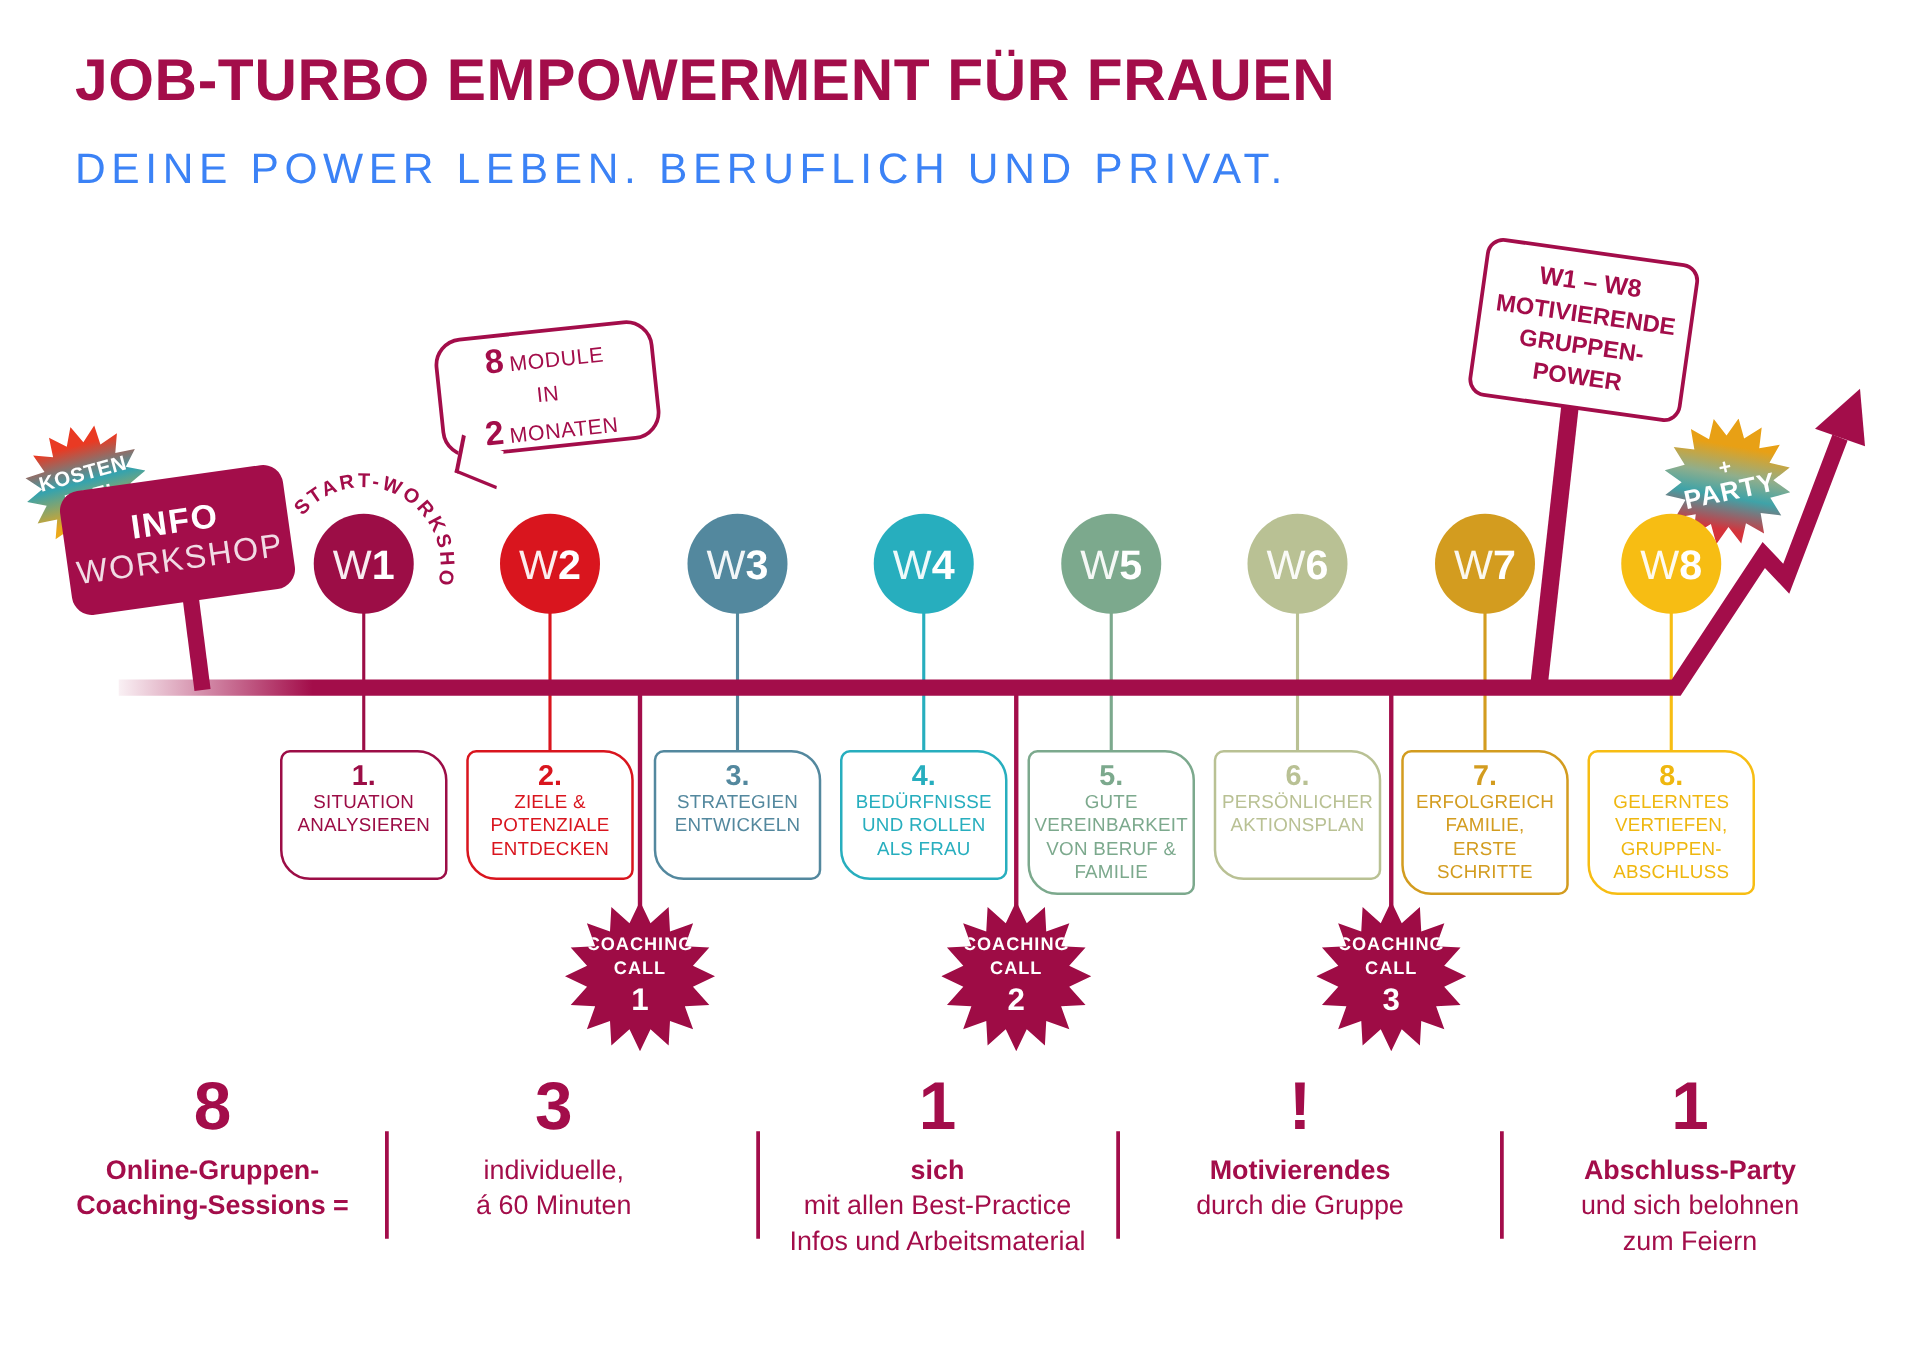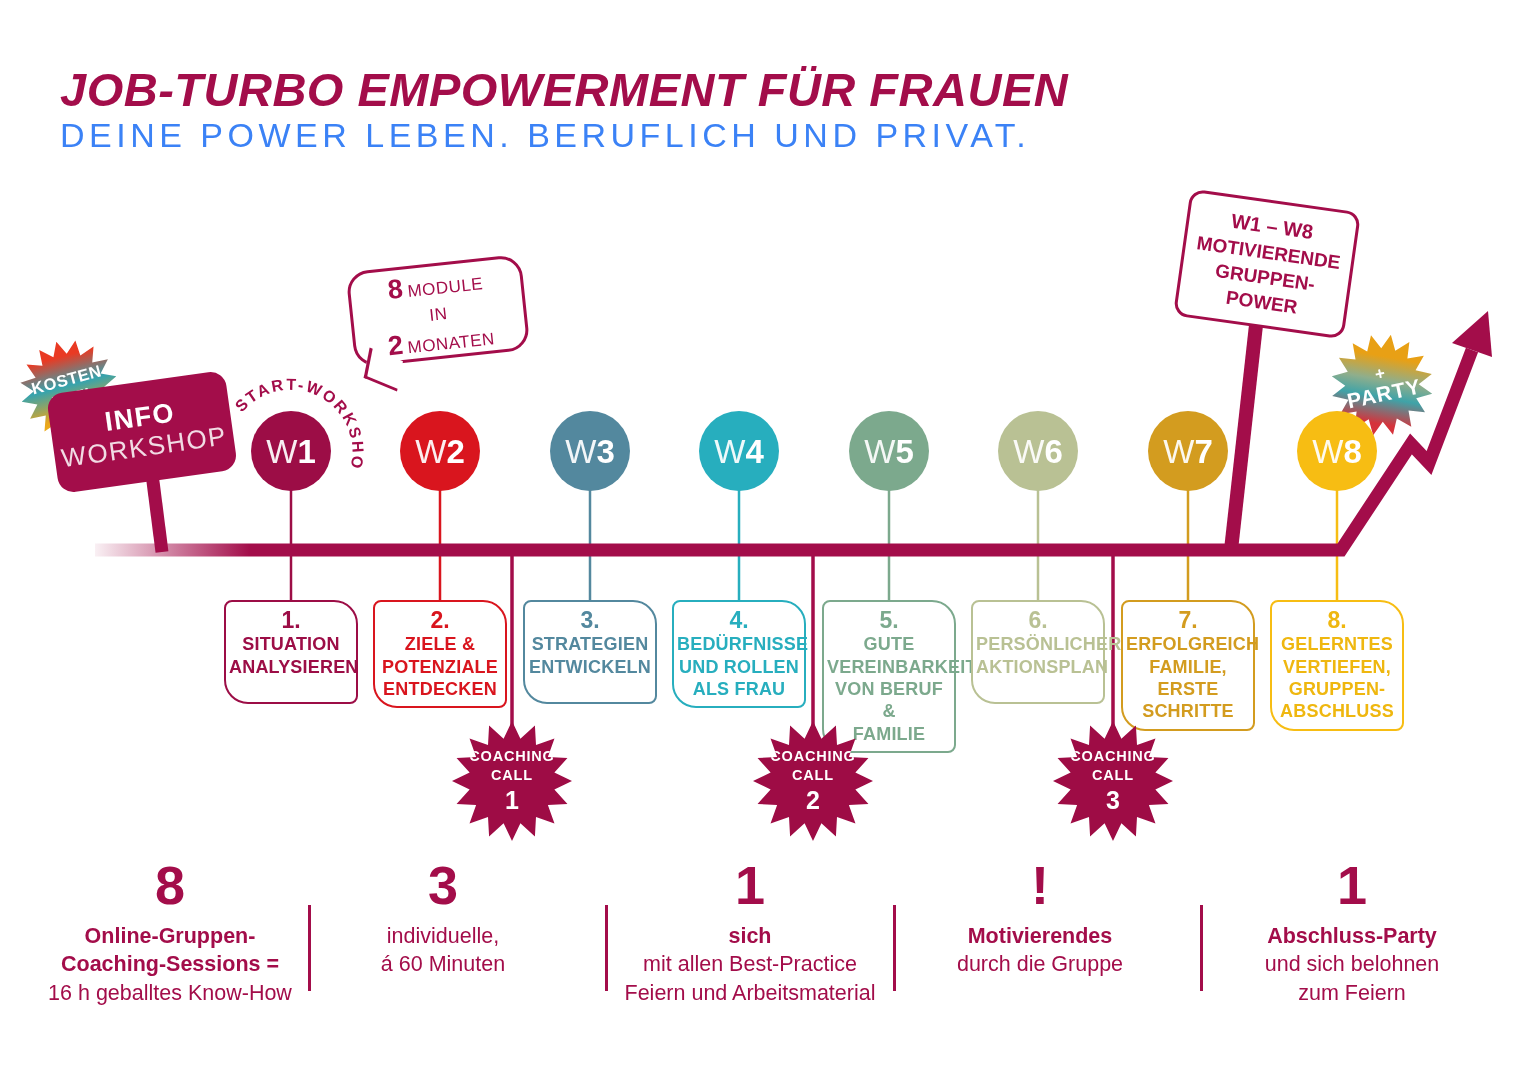--- a/index.html
+++ b/index.html
@@ -1,41 +1,41 @@
 <!DOCTYPE html>
 <html><head>
 <meta charset="utf-8">
 <style>
   html,body{margin:0;padding:0;background:#fff;}
   .canvas{position:relative;width:1536px;height:1086px;background:#fff;overflow:hidden;
           font-family:"Liberation Sans",sans-serif;}
   
-  .title{position:absolute;left:60px;top:62px;font-size:47px;font-weight:800;
-         color:#A30D4A;letter-spacing:.5px;white-space:nowrap;font-style:italic;}
+  .title{position:absolute;left:60px;top:36px;font-size:47px;font-weight:800;
+         color:#A30D4A;letter-spacing:.5px;white-space:nowrap;}
   .subtitle{position:absolute;left:60px;top:116px;font-size:34px;font-weight:400;
          color:#3b82f6;letter-spacing:4.5px;white-space:nowrap;}
   
   svg.overlay{position:absolute;left:0;top:0;}
   .arctext{fill:#A30D4A;font-size:16px;font-weight:700;letter-spacing:2.2px;}
   
   .circle{position:absolute;top:411px;width:80px;height:80px;border-radius:50%;
           display:flex;align-items:center;justify-content:center;color:#fff;
           font-size:33px;line-height:1;}
   .circle .p{font-weight:400;opacity:.93;}
   .circle .n{font-weight:700;}
   .c1{left:251px;background:#9C0D46;} .c2{left:400px;background:#D9151E;}
   .c3{left:550px;background:#53889E;} .c4{left:699px;background:#27AEBE;}
   .c5{left:849px;background:#7CA98D;} .c6{left:998px;background:#B9C194;}
   .c7{left:1148px;background:#D39C1F;} .c8{left:1297px;background:#F7BD13;}
   
   .box{position:absolute;top:600px;width:134px;min-height:104px;box-sizing:border-box;
        background:#fff;border:2.5px solid;border-radius:8px 24px 8px 24px;
        text-align:center;padding:5px 3px 6px;}
   .box .bn{font-size:23px;font-weight:700;line-height:1.15;}
-  .box .bl{font-size:18px;font-weight:700;line-height:1.24;letter-spacing:.2px;}
+  .box .bl{font-size:15px;font-weight:400;line-height:1.24;letter-spacing:.2px;}
   .b1{left:224px;border-color:#9C0D46;color:#9C0D46;}
   .b2{left:373px;border-color:#D9151E;color:#D9151E;}
   .b3{left:523px;border-color:#53889E;color:#53889E;}
   .b4{left:672px;border-color:#27AEBE;color:#27AEBE;}
   .b5{left:822px;border-color:#7CA98D;color:#7CA98D;}
   .b6{left:971px;border-color:#B9C194;color:#B9C194;}
   .b7{left:1121px;border-color:#D39C1F;color:#D39C1F;}
   .b8{left:1270px;border-color:#F7BD13;color:#EFB70F;}
   
   .star{clip-path:polygon(100% 50%,85.3% 57%,96.2% 69.1%,79.9% 70%,85.4% 85.4%,70% 79.9%,
@@ -289,34 +289,33 @@
   <div class="coach star st3">
     <div class="cl">COACHING</div>
     <div class="cl">CALL</div>
     <div class="cn">3</div>
   </div>
 
   <div class="stat s1">
     <div class="sn">8</div>
     <div class="sl sb">Online-Gruppen-</div>
     <div class="sl sb">Coaching-Sessions =</div>
-    <div class="sl">16 h geballtes Know-How</div>
   </div>
   <div class="sep sep1"></div>
   <div class="stat s2">
     <div class="sn">3</div>
     <div class="sl">individuelle,</div>
     <div class="sl">á 60 Minuten</div>
   </div>
   <div class="sep sep2"></div>
   <div class="stat s3">
     <div class="sn">1</div>
     <div class="sl sb">sich</div>
     <div class="sl">mit allen Best-Practice</div>
-    <div class="sl">Feiern und Arbeitsmaterial</div>
+    <div class="sl">Infos und Arbeitsmaterial</div>
   </div>
   <div class="sep sep3"></div>
   <div class="stat s4">
     <div class="sn">!</div>
     <div class="sl sb">Motivierendes</div>
     <div class="sl">durch die Gruppe</div>
   </div>
   <div class="sep sep4"></div>
   <div class="stat s5">
     <div class="sn">1</div>

